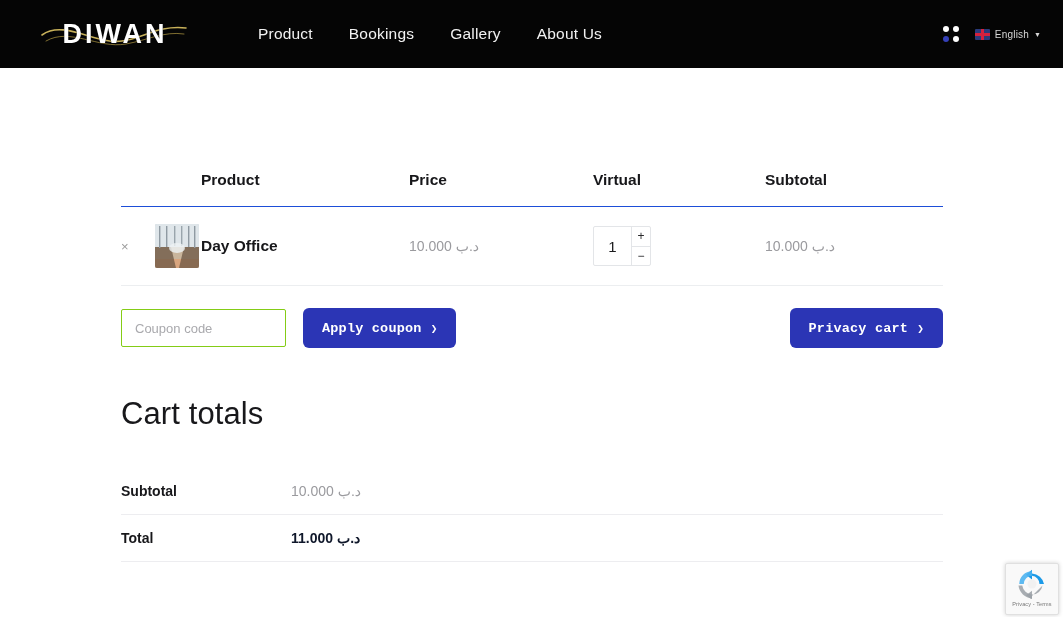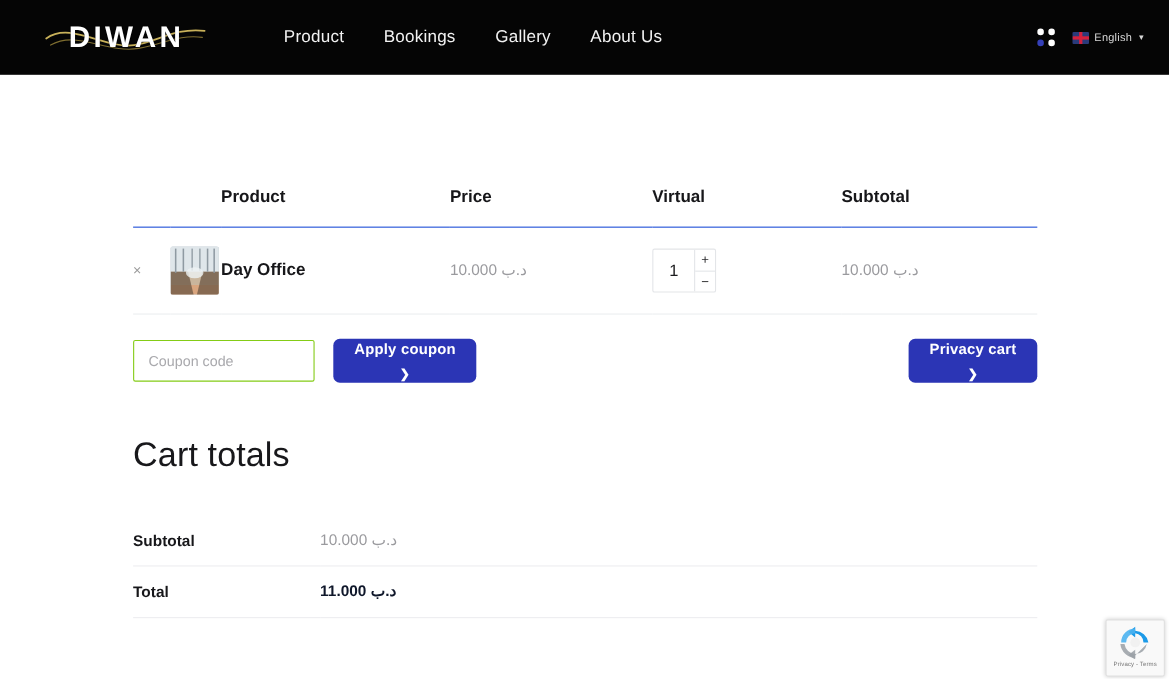--- a/index.html
+++ b/index.html
@@ -255,23 +255,22 @@
     background: #2b35b5;
     color: #fff;
     border: none;
     border-radius: 6px;
     height: 40px;
     padding: 0 19px;
     font-size: 13.5px;
     font-weight: 700;
     letter-spacing: .2px;
     cursor: pointer;
-    font-family: Liberation Sans, sans-serif;
+    font-family: Liberation Mono, monospace;
     white-space: nowrap;
-    flex-direction: column;
   }
   .btn .chev { font-size: 11px; font-weight: 700; }
   .btn-apply { margin-left: 17px; }
   .btn-update { position: absolute; right: 0; top: 0; }
 
   
   .totals-title {
     font-size: 31px;
     font-weight: 400;
     color: #18181b;

